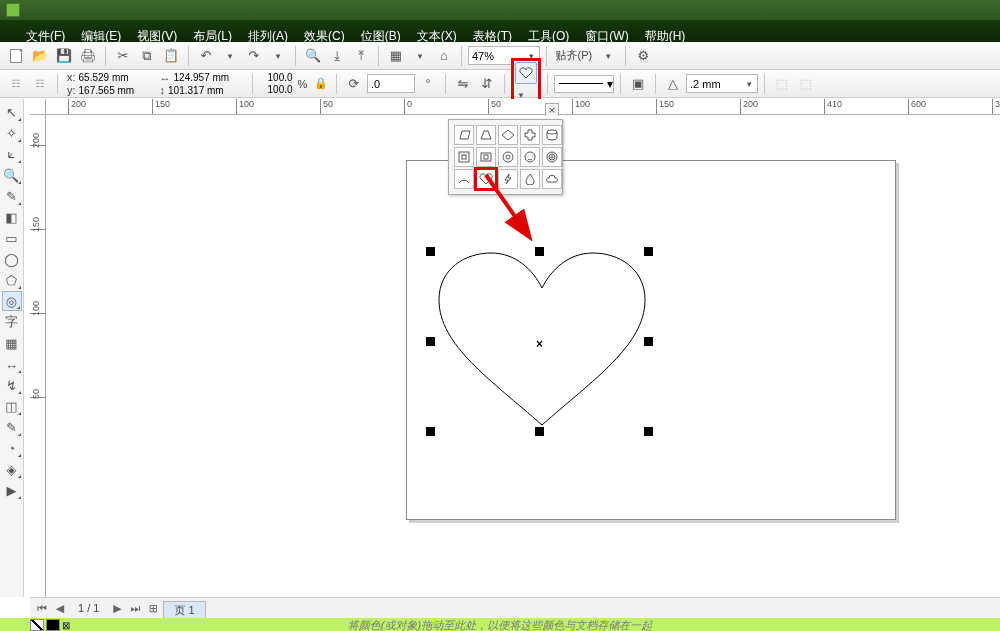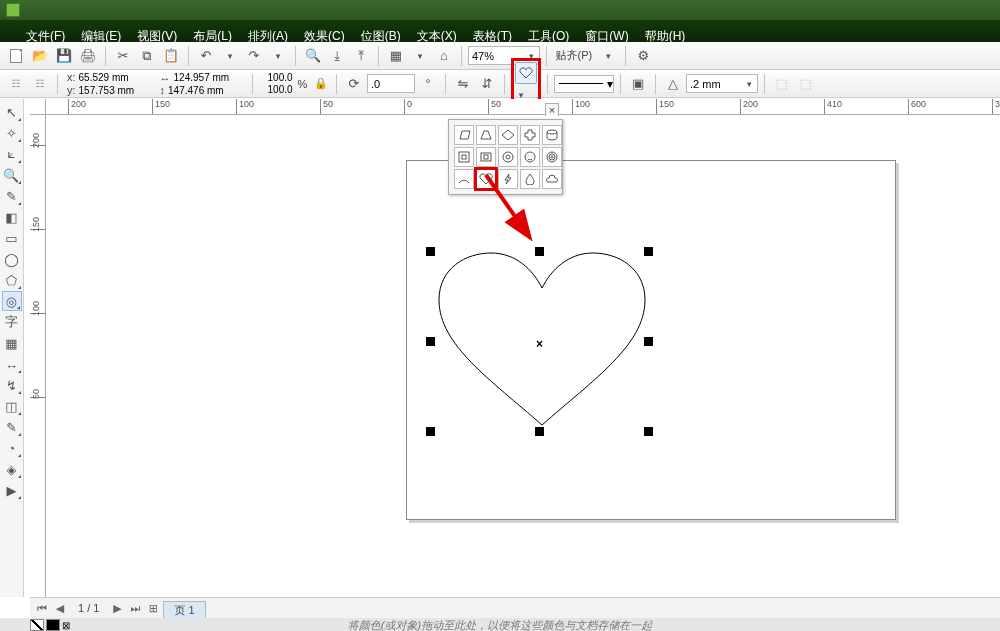--- a/index.html
+++ b/index.html
@@ -179,21 +179,21 @@
   .pagetabs .nav { width:16px; text-align:center; color:#666; }
   .pagetabs .tab {
     background:#fff; border:1px solid #b7b7b7; padding:1px 10px;
     position:relative; top:2px;
   }
   .pagetabs .tab.act { background:#d9e7f7; }
   
   .statushint {
     position:absolute; left:0; right:0; bottom:0; height:13px;
     font-size:11px; color:#7a7a7a; font-style:italic;
-    text-align:center; padding-top:0; background:#e5e5e5;
+    text-align:center; padding-top:0; background:#bef264;
   }
   
   .swatches {
     position:absolute; left:30px; bottom:0;
     display:flex; align-items:center; gap:2px;
     font-size:10px;
   }
   .swatches .sw { width:14px; height:12px; border:1px solid #888; }
   .outline-preview {
     width: 60px; height:18px;
@@ -262,25 +262,25 @@
   <div class="sep"></div>
   <span class="tb-btn">⚙</span>
 </div>
 
 <div class="toolbar2">
   <span class="tb-btn" style="font-size:10px;color:#999">☷</span>
   <span class="tb-btn" style="font-size:10px;color:#999">☷</span>
   <div class="sep"></div>
   <div style="display:flex;flex-direction:column;font-size:10px;line-height:12px">
     <div><span class="lbl">x:</span><span style="display:inline-block;width:70px">65.529 mm</span></div>
-    <div><span class="lbl">y:</span><span style="display:inline-block;width:70px">157.753 mm</span></div>
+    <div><span class="lbl">y:</span><span style="display:inline-block;width:70px">167.565 mm</span></div>
   </div>
   <div style="display:flex;flex-direction:column;font-size:10px;line-height:12px;margin-left:6px">
     <div><span class="lbl">↔</span><span style="display:inline-block;width:72px">124.957 mm</span></div>
-    <div><span class="lbl">↕</span><span style="display:inline-block;width:72px">147.476 mm</span></div>
+    <div><span class="lbl">↕</span><span style="display:inline-block;width:72px">101.317 mm</span></div>
   </div>
   <div class="sep"></div>
   <div style="display:flex;flex-direction:column;font-size:10px;line-height:12px">
     <div><span style="display:inline-block;width:34px;text-align:right">100.0</span></div>
     <div><span style="display:inline-block;width:34px;text-align:right">100.0</span></div>
   </div>
   <span class="lbl">%</span>
   <span class="lockicn">🔒</span>
   <div class="sep"></div>
   <span class="tb-btn">⟳</span>

